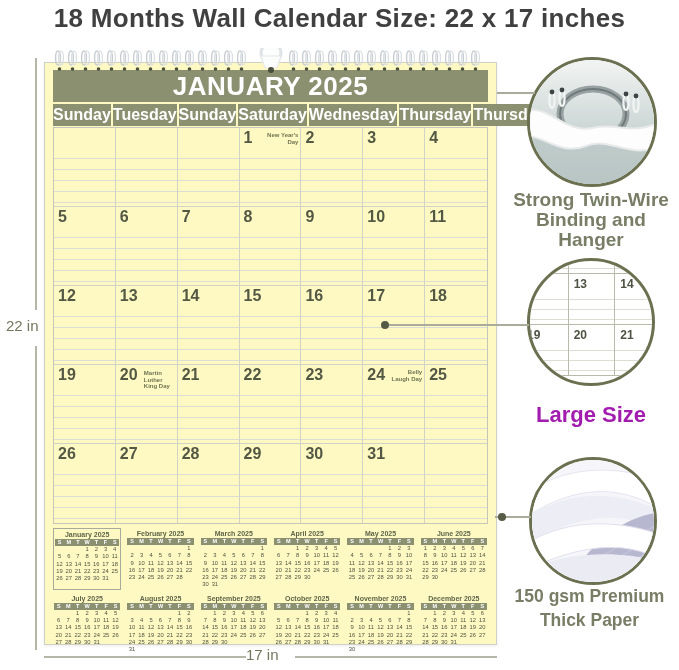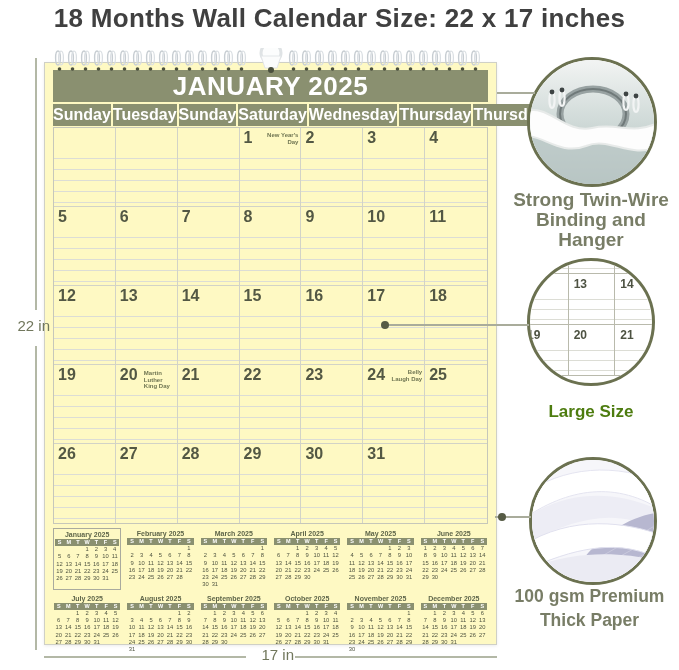--- a/index.html
+++ b/index.html
@@ -41,33 +41,33 @@
   
   .minis{display:grid;grid-template-columns:repeat(6,1fr);gap:3px 5px;margin-top:4px;}
   .mini{padding:1px;}
   .mini.boxed{border:1px solid #a9aa9e;}
   .mini-title{font-size:7px;font-weight:bold;color:#5E6549;text-align:center;line-height:9px;}
   .mini-head{display:grid;grid-template-columns:repeat(7,1fr);background:#8A9070;}
   .mini-head span{color:#fff;font-size:5.5px;font-weight:bold;text-align:center;line-height:7px;}
   .mini-grid{display:grid;grid-template-columns:repeat(7,1fr);}
   .mini-grid span{font-size:5.8px;color:#4f5440;text-align:center;line-height:7.3px;}
   
-  .measure-label{position:absolute;font-size:15px;color:#71775c;text-align:right;}
+  .measure-label{position:absolute;font-size:15px;color:#71775c;text-align:left;}
   #h-label{left:6px;top:317px;width:44px;}
   #w-label{left:246px;top:646px;width:48px;}
   .overlay{position:absolute;left:0;top:0;width:679px;height:670px;pointer-events:none;}
   
   .co-circle{position:absolute;border:3px solid #6b7150;border-radius:50%;
     overflow:hidden;background:#fff;box-sizing:content-box;}
   #circle-binding{left:527px;top:57px;width:124px;height:124px;}
   #circle-large{left:527px;top:258px;width:122px;height:122px;}
   #circle-paper{left:529px;top:457px;width:122px;height:122px;}
   .co-label{position:absolute;text-align:center;font-weight:bold;color:#787D66;}
   #label-binding{left:503px;top:190px;width:176px;font-size:19px;line-height:20px;}
-  #label-large{left:505px;top:402px;width:172px;font-size:17px;color:#4d7c0f;text-align:center;}
+  #label-large{left:505px;top:402px;width:172px;font-size:22px;color:#a21caf;text-align:center;}
   #label-paper{left:500px;top:584px;width:179px;font-size:17.5px;line-height:24px;}
   
   #mag{position:absolute;left:-8px;top:-12px;width:140px;height:150px;}
   .mag-row{display:grid;grid-template-columns:repeat(3,1fr);}
   .mag-cell{position:relative;border-right:1px solid #b9baac;border-bottom:1px solid #b9baac;height:50px;}
   .mag-row.partial .mag-cell{height:24px;}
   .mag-cell .mlines{position:absolute;left:0;right:0;top:16px;bottom:0;
     background:repeating-linear-gradient(to bottom,transparent 0,transparent 9px,#dcddd5 9px,#dcddd5 10px);}
   .mag-row.partial .mag-cell .mlines{top:0;}
   .mag-date{position:relative;z-index:1;font-size:12px;font-weight:bold;color:#4d5242;margin:2px 0 0 5px;display:inline-block;}
@@ -874,21 +874,21 @@
     <path d="M132,52 C102,54 72,72 52,98 L132,98 Z" fill="#b7b7d0"></path>
     <g stroke="#c9c9dc" stroke-width="1">
       <line x1="70" y1="96" x2="126" y2="64"></line>
         <line x1="78" y1="102" x2="128" y2="74"></line>
       <line x1="88" y1="108" x2="130" y2="84"></line>
     </g>
     <path d="M-10,86 C40,54 95,62 132,76 L132,102 C90,76 40,88 -10,112 Z" fill="#ffffff" stroke="#e0e0ee" stroke-width="1"></path>
     <path d="M-10,112 C45,86 100,94 132,102 L132,132 L-10,132 Z" fill="#ebebf3"></path>
   </svg>
 </div>
-<div class="co-label" id="label-paper">100 gsm Premium Thick Paper</div>
+<div class="co-label" id="label-paper">150 gsm Premium Thick Paper</div>
 
 <svg class="overlay">
   <g stroke="#a9ac9b" stroke-width="2">
     <line x1="497" y1="93" x2="535" y2="93"></line>
     <line x1="385" y1="325" x2="529" y2="325"></line>
     <line x1="495" y1="517" x2="531" y2="517"></line>
   </g>
   <circle cx="385" cy="325" r="4" fill="#565b45"></circle>
   <circle cx="502" cy="517" r="4" fill="#565b45"></circle>
   <g stroke="#9aa089" stroke-width="1.5">

